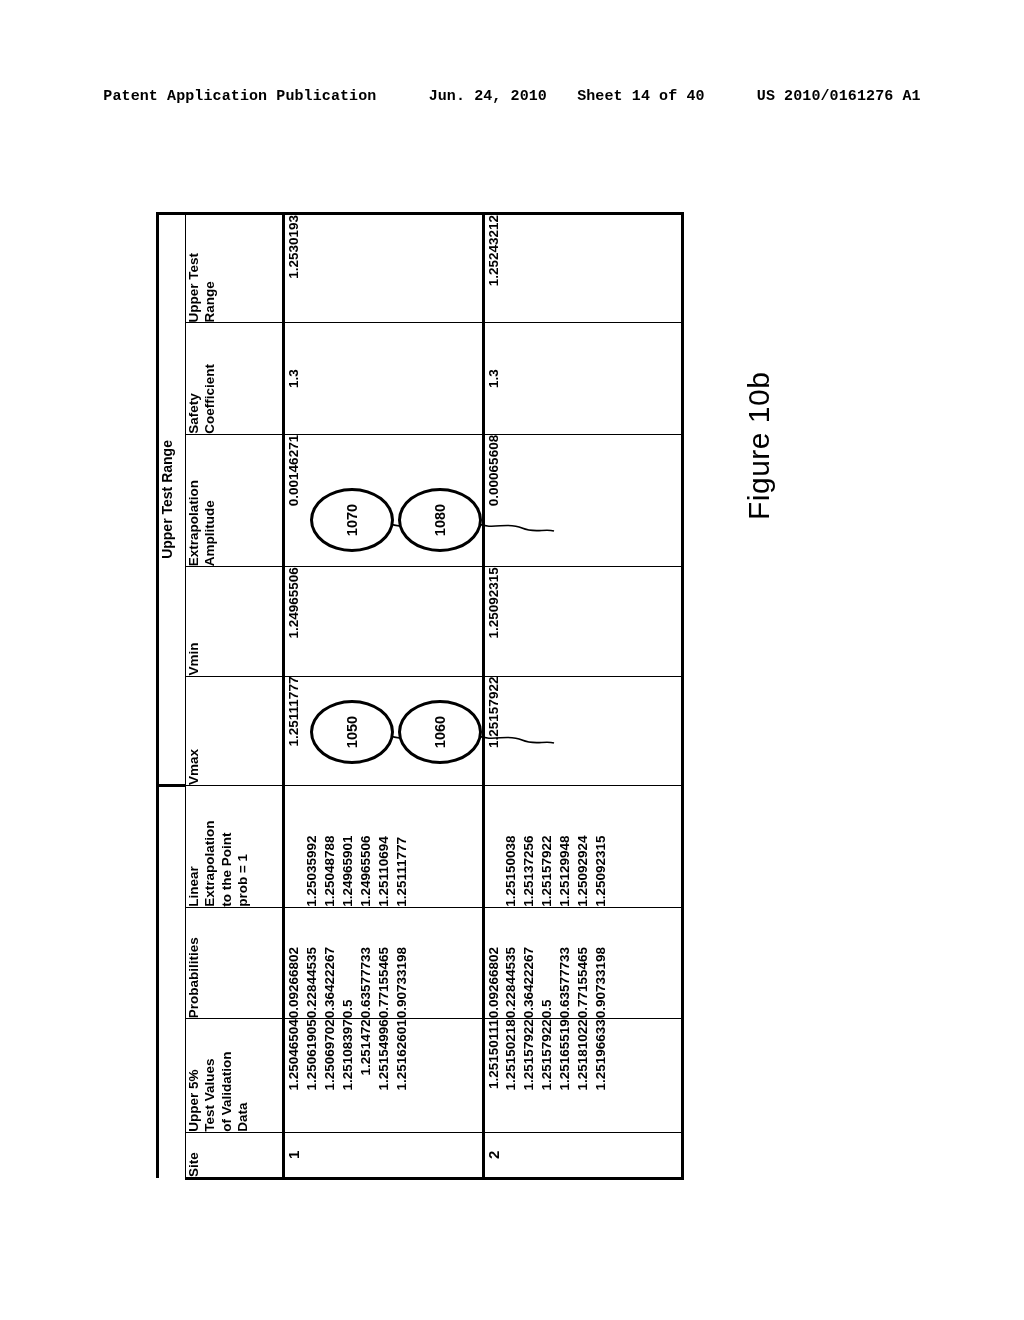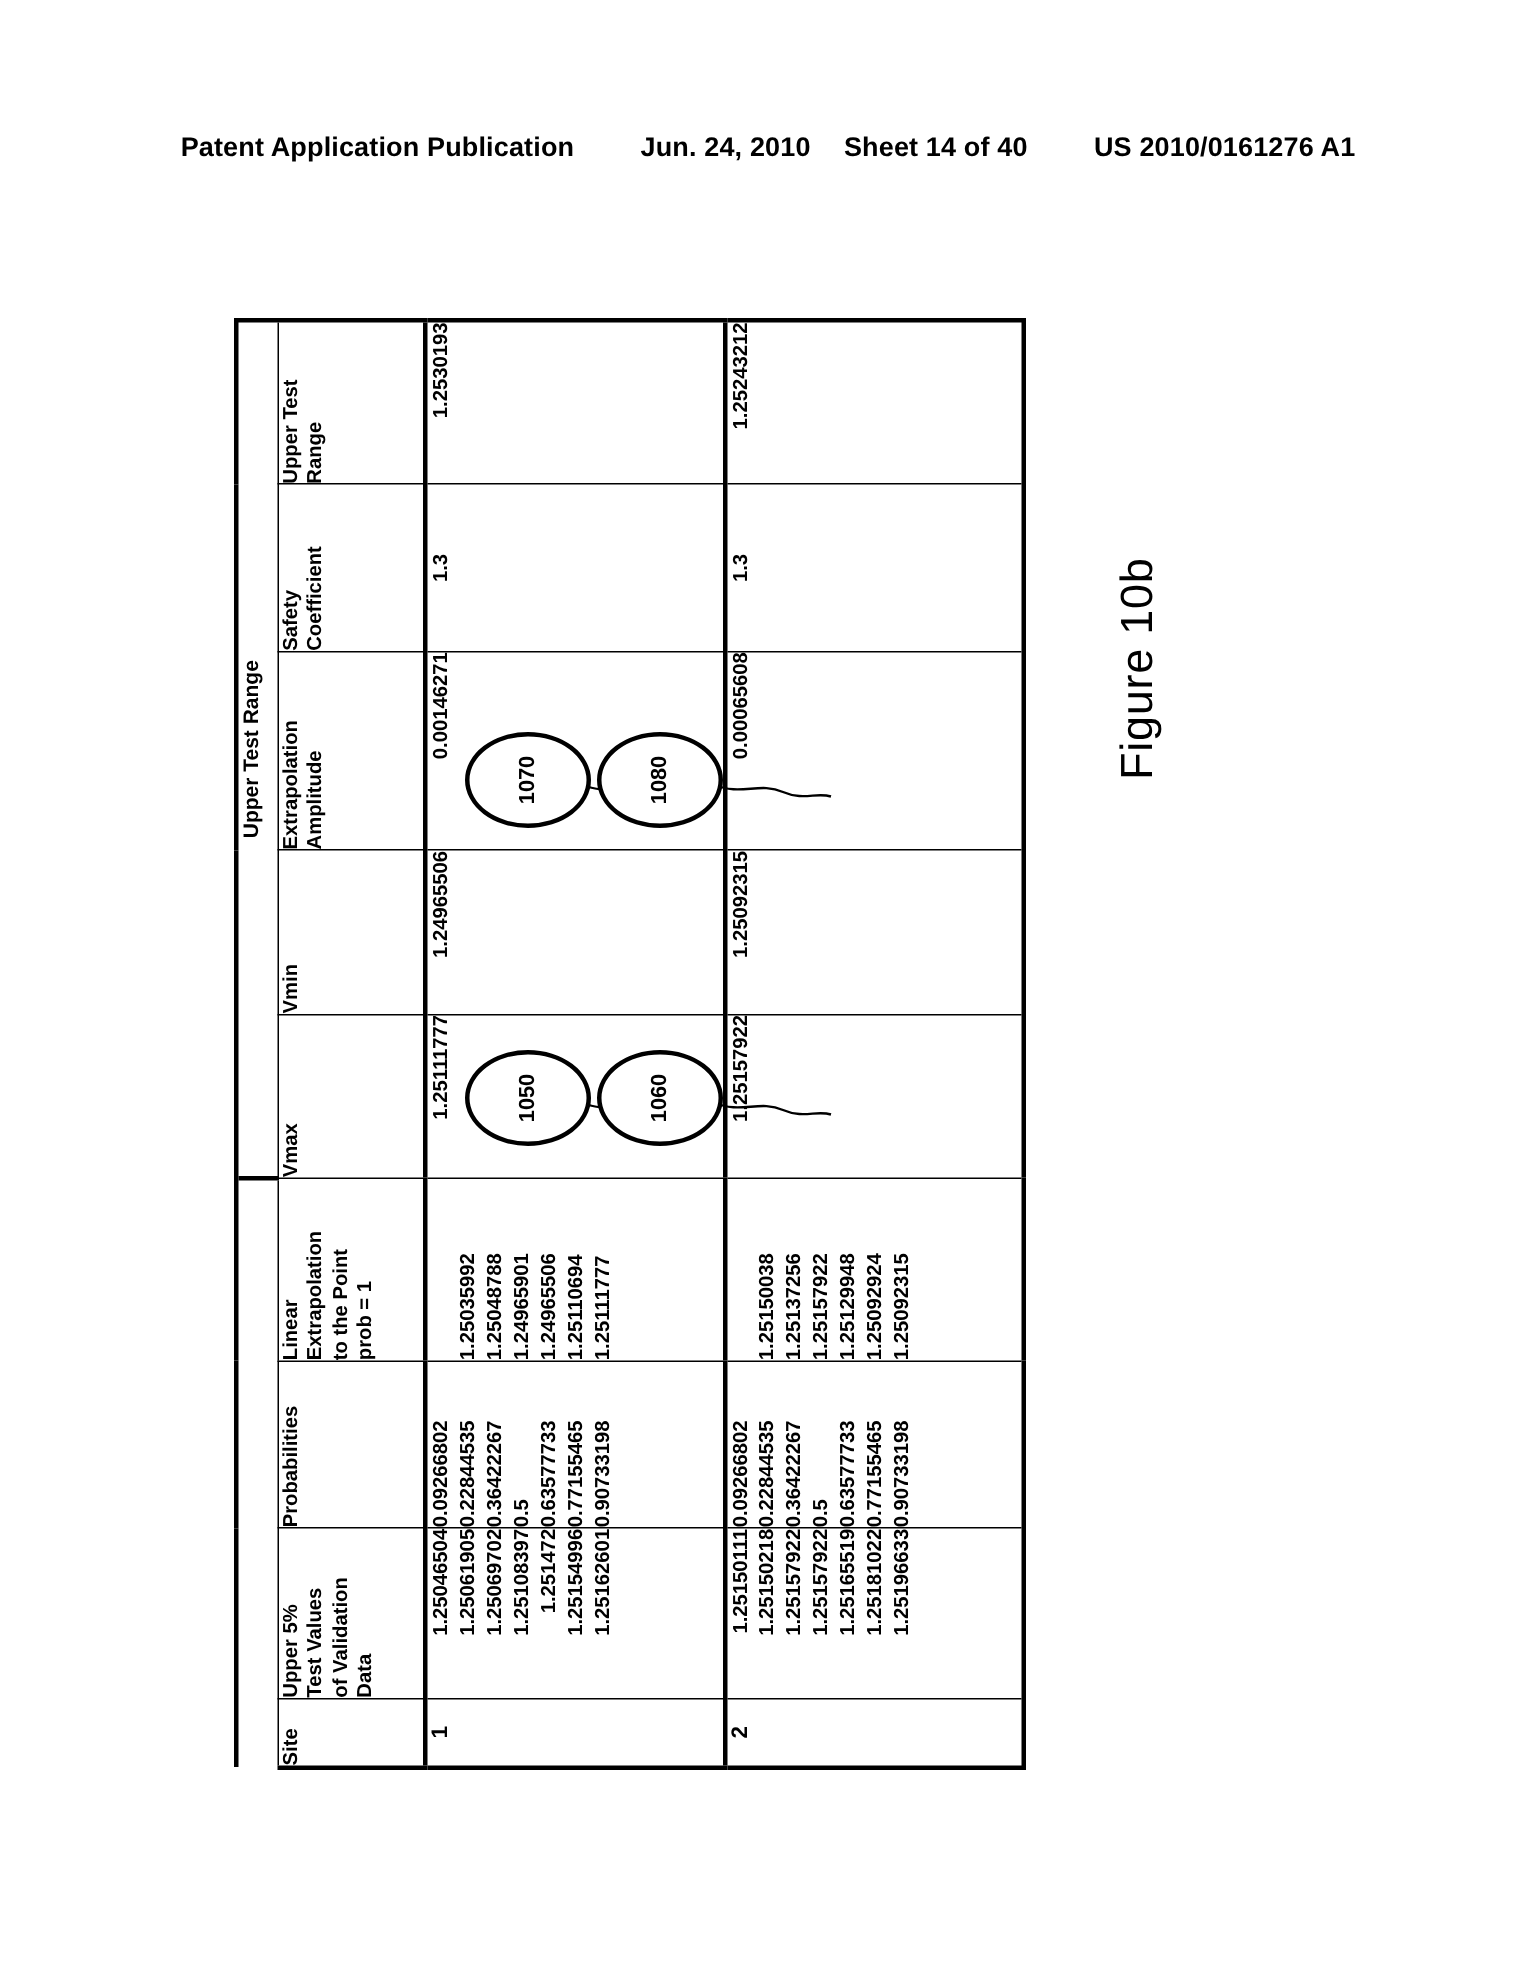--- a/index.html
+++ b/index.html
@@ -16,23 +16,23 @@
     overflow: hidden;
   }
 
   
   #patent-header {
     position: absolute;
     top: 88px;
     left: 0;
     width: 1024px;
     text-align: center;
-    font-family: Liberation Sans, sans-serif;
+    font-family: Liberation Mono, monospace;
     font-weight: bold;
-    font-size: 18px;
+    font-size: 15px;
     white-space: nowrap;
     letter-spacing: 0.1px;
   }
   #patent-header .seg { display: inline-block; }
   #patent-header .gap-lg { display: inline-block; width: 34px; }
   #patent-header .gap-sm { display: inline-block; width: 12px; }
 
   
   #figure-stage {
     position: absolute;

